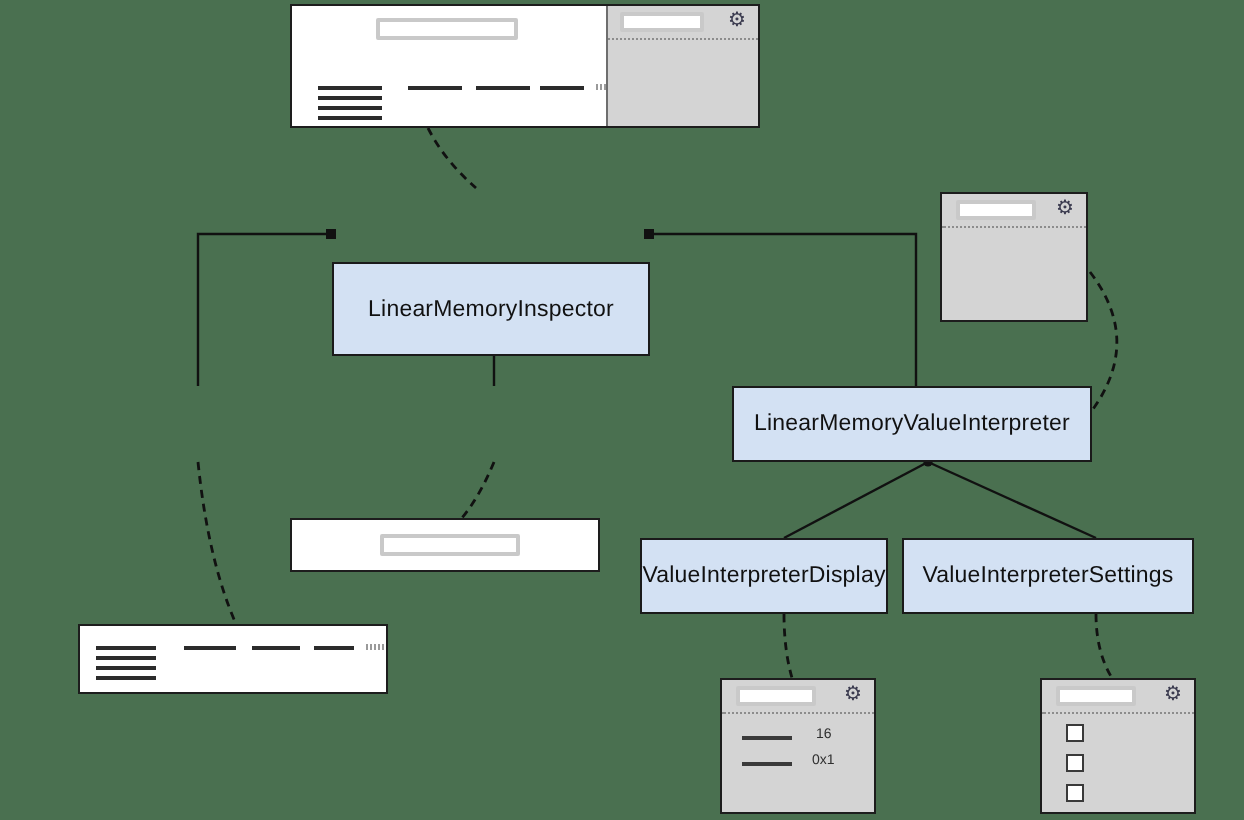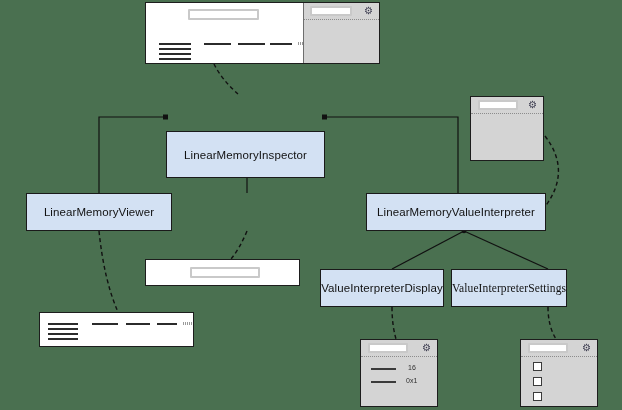--- a/index.html
+++ b/index.html
@@ -166,34 +166,31 @@
   <div class="shot gray" style="left:470px; top:96px; width:74px; height:65px;">
     <div class="toolbar"></div>
     <div class="addr-field" style="left:7px; top:3px; width:40px; height:10px;"></div>
     <div class="gear" style="right:6px; top:3px;">⚙</div>
   </div>
 
   <div class="node" style="left:166px; top:94px; width:159px; height:47px;margin-top:37px;">
     <span>LinearMemoryInspector</span>
   </div>
 
-  <div class="node" style="left:26px; top:193px; width:146px; height:38px;">
-    <span>LinearMemoryViewer</span>
-  </div>
 
 
   <div class="node" style="left:366px; top:193px; width:180px; height:38px;justify-content:center;">
     <span>LinearMemoryValueInterpreter</span>
   </div>
 
   <div class="node" style="left:320px; top:269px; width:124px; height:38px;">
     <span>ValueInterpreterDisplay</span>
   </div>
 
-  <div class="node" style="left:451px; top:269px; width:116px; height:38px;font-family:Liberation Serif, serif;">
+  <div class="node" style="left:451px; top:269px; width:146px; height:38px;">
     <span>ValueInterpreterSettings</span>
   </div>
 
   <div class="shot" style="left:145px; top:259px; width:155px; height:27px;">
     <div class="addr-field" style="left:44px; top:7px; width:70px; height:11px;"></div>
   </div>
 
   <div class="shot" style="left:39px; top:312px; width:155px; height:35px;">
     <div class="ln" style="left:8px; top:10px; width:30px;"></div>
     <div class="ln" style="left:8px; top:15px; width:30px;"></div>

